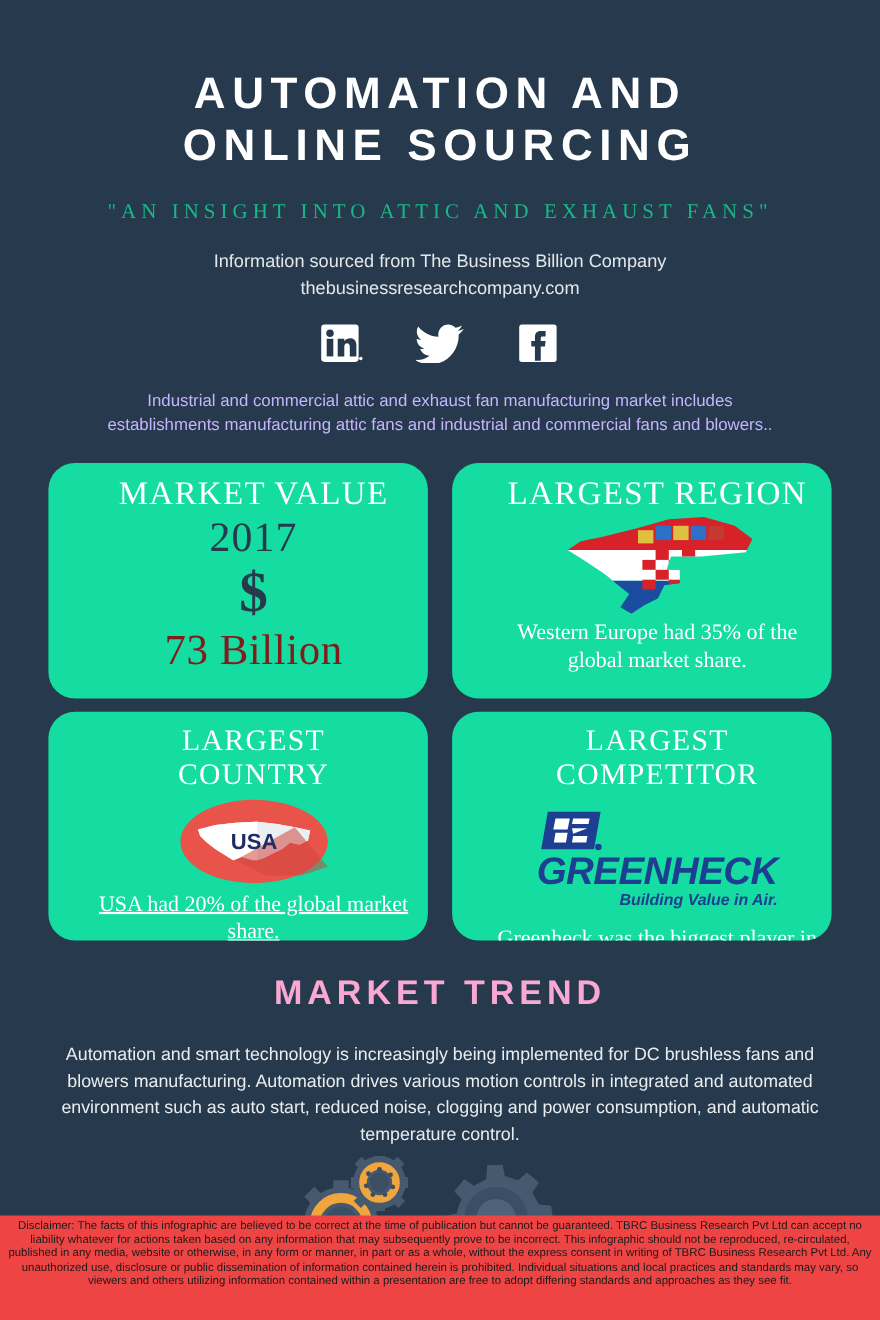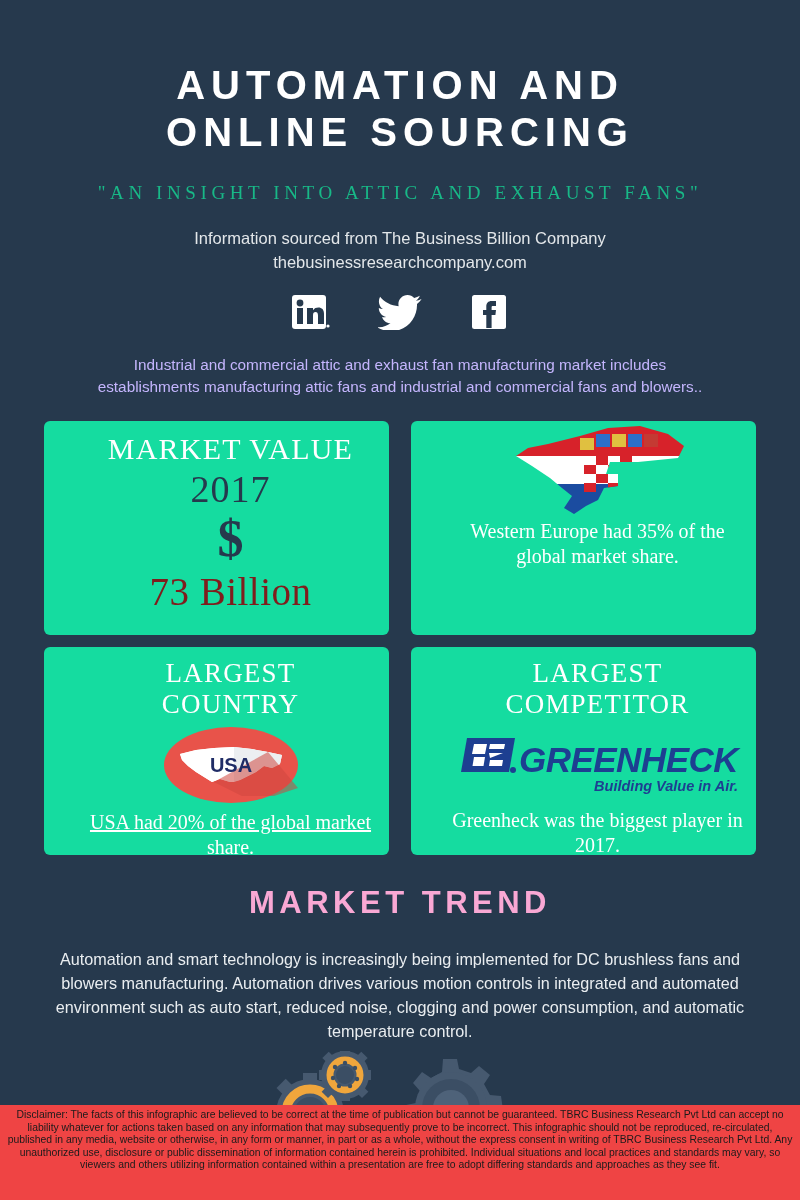--- a/index.html
+++ b/index.html
@@ -85,21 +85,21 @@
   .cards-grid {
     margin: 24px auto 0 auto;
     width: 712px;
     display: grid;
     grid-template-columns: 345px 345px;
     grid-template-rows: 214px 208px;
     gap: 12px 22px;
   }
   .card {
     background: #15dca0;
-    border-radius: 6px;
+    border-radius: 24px;
     position: relative;
     overflow: hidden;
     display: flex;
     flex-direction: column;
     align-items: center;
     padding-left: 28px;
   }
   .card-title {
     color: #ffffff;
     font-family: "Liberation Serif", serif;
@@ -145,23 +145,24 @@
 
   .graphic-slot {
     display: flex;
     align-items: center;
     justify-content: center;
   }
 
   
   .gh-logo {
     display: flex;
-    align-items: flex-end;
+    align-items: flex-start;
     margin-top: 6px;
     margin-bottom: 2px;
+    flex-direction: column;
   }
   .gh-wordmark {
     color: #1d3f91;
     font-family: "Liberation Sans", sans-serif;
     font-weight: bold;
     font-style: italic;
     font-size: 35px;
     letter-spacing: -0.5px;
     line-height: 33px;
   }
@@ -265,20 +266,21 @@
   <div class="cards-grid">
 
     <div class="card">
       <div class="card-title">MARKET VALUE</div>
       <div class="mv-year">2017</div>
       <div class="mv-dollar">$</div>
       <div class="mv-value">73 Billion</div>
     </div>
 
     <div class="card">
+      <div class="card-title">LARGEST REGION</div>
       <div class="graphic-slot" style="height:98px;width:100%;">
         <svg width="220" height="96" viewBox="0 0 220 96">
           <defs>
             <clipPath id="hrClip">
               <path d="M60 22 L92 14 L120 6 L152 4 L180 12 L196 24 L190 36 L150 40 L122 40 L118 52
                        L130 52 L130 64 L116 66 L110 78 L98 84 L86 92 L76 86 L84 74 L74 66 L62 56
                        L44 44 L28 34 L40 26 Z"></path>
             </clipPath>
           </defs>
           <g clip-path="url(#hrClip)">

